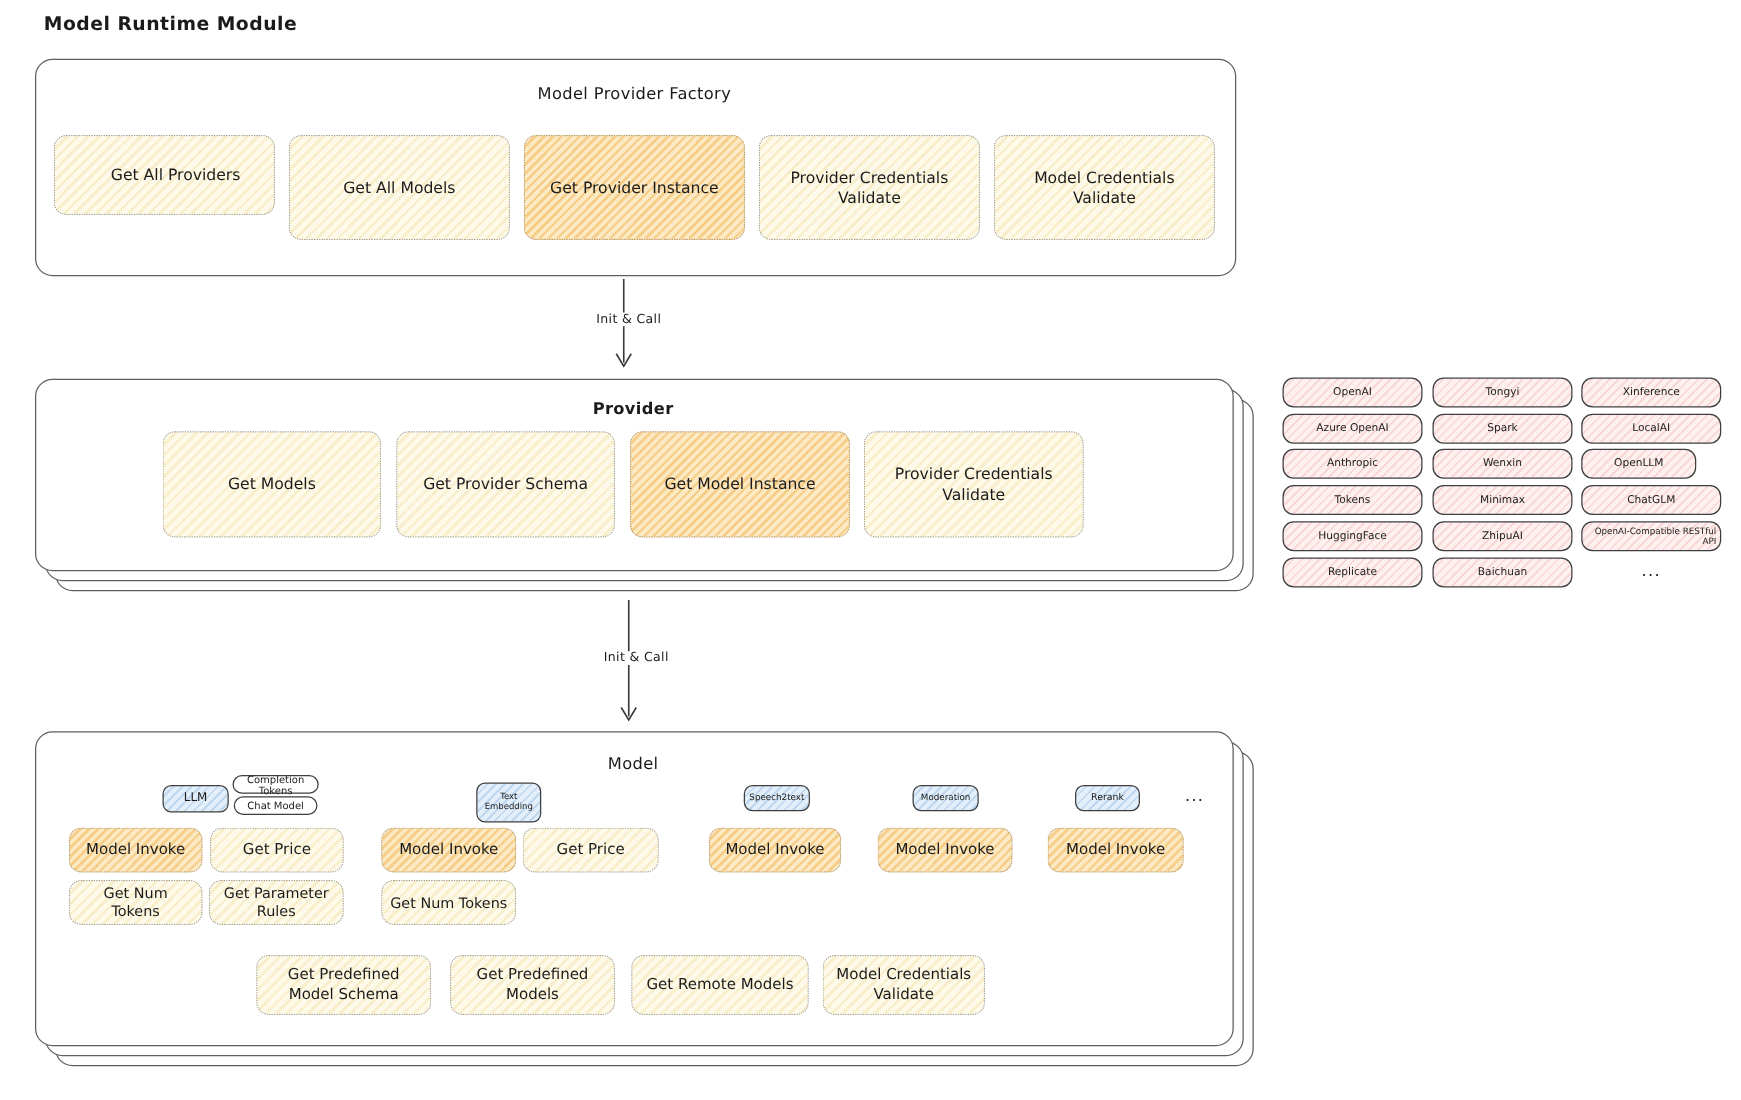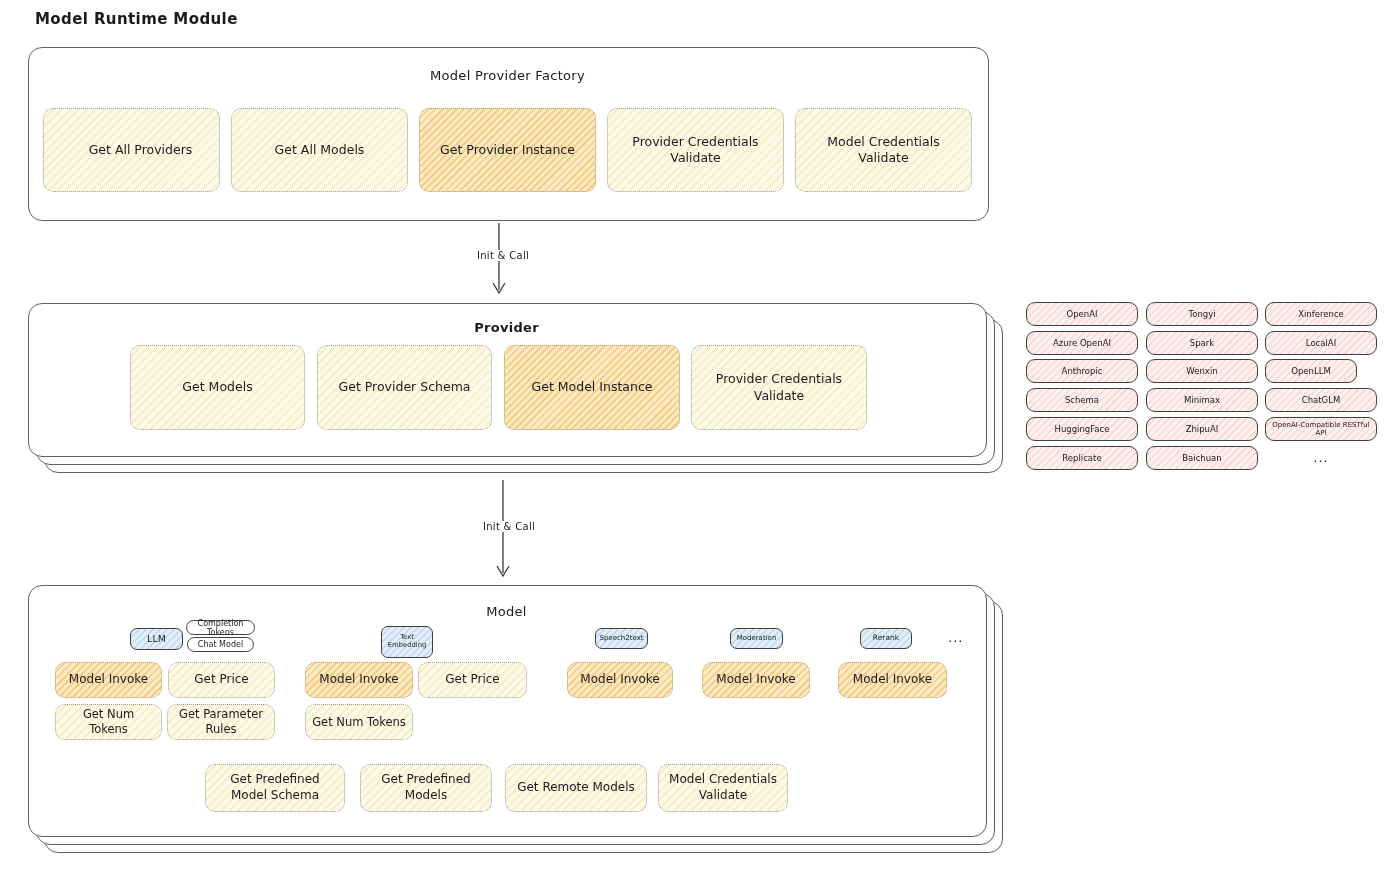--- a/index.html
+++ b/index.html
@@ -28,21 +28,21 @@
     background-color:#fefae9;
     background-image:repeating-linear-gradient(135deg, rgba(235,203,120,0.28) 0 2px, rgba(0,0,0,0) 2px 6px);
   }
   .orange {
     background-color:#fbeac4;
     background-image:repeating-linear-gradient(135deg, rgba(242,174,72,0.5) 0 2px, rgba(0,0,0,0) 2px 5px);
     border-color:#b09a7a;
   }
   .pill {
     position:absolute; display:flex; align-items:center; justify-content:center;
-    text-align:center; border:1.2px solid #3f3f3f; border-radius:9px; font-size:8.5px;
+    text-align:right; border:1.2px solid #3f3f3f; border-radius:9px; font-size:8.5px;
     background-color:#fdf0ef;
     background-image:repeating-linear-gradient(135deg, rgba(238,168,168,0.33) 0 1.5px, rgba(0,0,0,0) 1.5px 5px);
     box-sizing:border-box; padding:1px 3px;
   }
   .pill.small-text { font-size:7px; }
   .tag {
     position:absolute; display:flex; align-items:center; justify-content:center;
     text-align:center; border:1.2px solid #3f3f3f; border-radius:7px;
     background-color:#e2eef9;
     background-image:repeating-linear-gradient(135deg, rgba(128,173,219,0.35) 0 1.5px, rgba(0,0,0,0) 1.5px 5px);
@@ -62,21 +62,21 @@
 </head>
 <body>
 
 <div id="canvas">
 
   <div class="page-title">Model Runtime Module</div>
 
   <div class="frame" style="left:28px; top:47px; width:959px; height:172px;"></div>
   <div class="section-title" style="left:28px; top:68px; width:959px;">Model Provider Factory</div>
 
-  <div class="fn cream" style="left:43px;  top:108px; width:177px; height:84px;padding-left:24px;">Get All Providers</div>
+  <div class="fn cream" style="left:43px;  top:108px; width:177px; height:64px;padding-left:24px;">Get All Providers</div>
   <div class="fn cream" style="left:231px; top:108px; width:177px; height:84px;">Get All Models</div>
   <div class="fn orange" style="left:419px; top:108px; width:177px; height:84px;">Get Provider Instance</div>
   <div class="fn cream" style="left:607px; top:108px; width:177px; height:84px;">Provider Credentials Validate</div>
   <div class="fn cream" style="left:795px; top:108px; width:177px; height:84px;">Model Credentials Validate</div>
 
   <svg class="abs" style="left:491px; top:223px;" width="16" height="74">
     <line x1="8" y1="0" x2="8" y2="67" stroke="#3a3a3a" stroke-width="1.3"></line>
     <polyline points="2,60 8,70 14,60" fill="none" stroke="#3a3a3a" stroke-width="1.3"></polyline>
   </svg>
   <div class="arrow-label" style="left:462px; top:250px; width:76px;">Init &amp; Call</div>
@@ -96,21 +96,21 @@
   <div class="pill" style="left:1265px; top:302px; width:112px; height:24px;">Xinference</div>
 
   <div class="pill" style="left:1026px; top:331px; width:112px; height:24px;">Azure OpenAI</div>
   <div class="pill" style="left:1146px; top:331px; width:112px; height:24px;">Spark</div>
   <div class="pill" style="left:1265px; top:331px; width:112px; height:24px;">LocalAI</div>
 
   <div class="pill" style="left:1026px; top:359px; width:112px; height:24px;">Anthropic</div>
   <div class="pill" style="left:1146px; top:359px; width:112px; height:24px;">Wenxin</div>
   <div class="pill" style="left:1265px; top:359px; width:92px; height:24px;">OpenLLM</div>
 
-  <div class="pill" style="left:1026px; top:388px; width:112px; height:24px;">Schema</div>
+  <div class="pill" style="left:1026px; top:388px; width:112px; height:24px;">Tokens</div>
   <div class="pill" style="left:1146px; top:388px; width:112px; height:24px;">Minimax</div>
   <div class="pill" style="left:1265px; top:388px; width:112px; height:24px;">ChatGLM</div>
 
   <div class="pill" style="left:1026px; top:417px; width:112px; height:24px;">HuggingFace</div>
   <div class="pill" style="left:1146px; top:417px; width:112px; height:24px;">ZhipuAI</div>
   <div class="pill small-text" style="left:1265px; top:417px; width:112px; height:24px;">OpenAI-Compatible RESTful API</div>
 
   <div class="pill" style="left:1026px; top:446px; width:112px; height:24px;">Replicate</div>
   <div class="pill" style="left:1146px; top:446px; width:112px; height:24px;">Baichuan</div>
   <div class="dots" style="left:1265px; top:450px; width:112px; text-align:center;">...</div>

